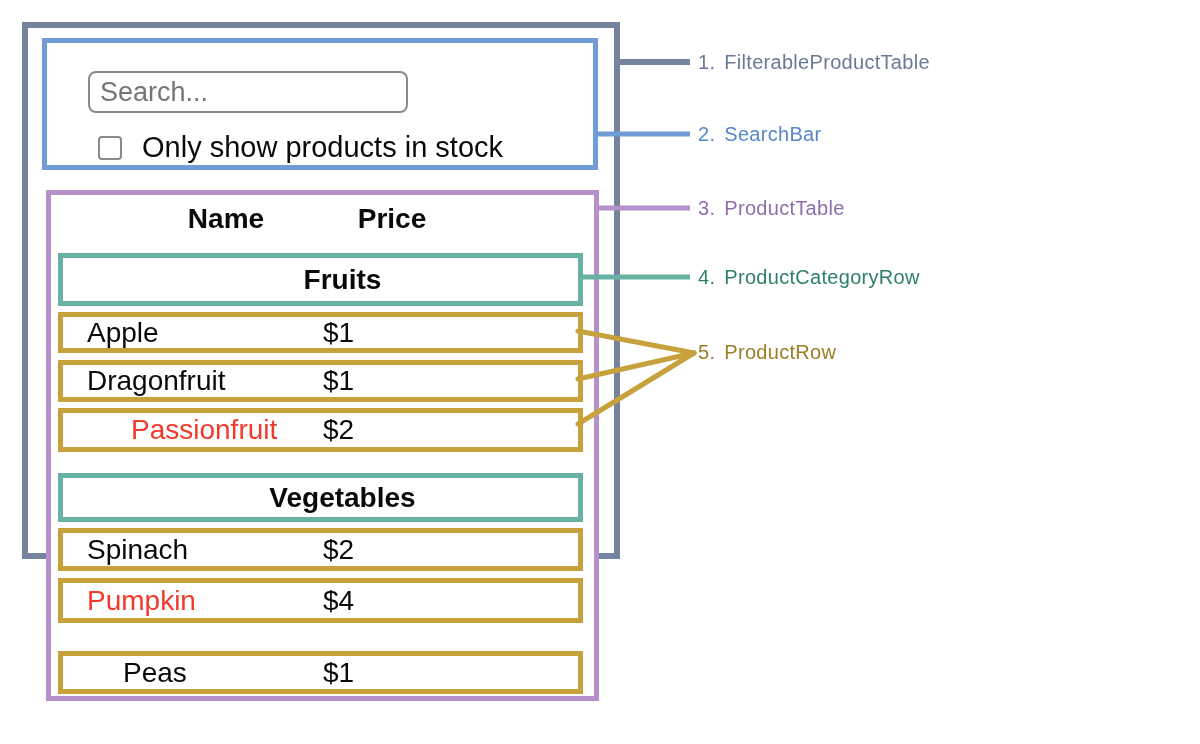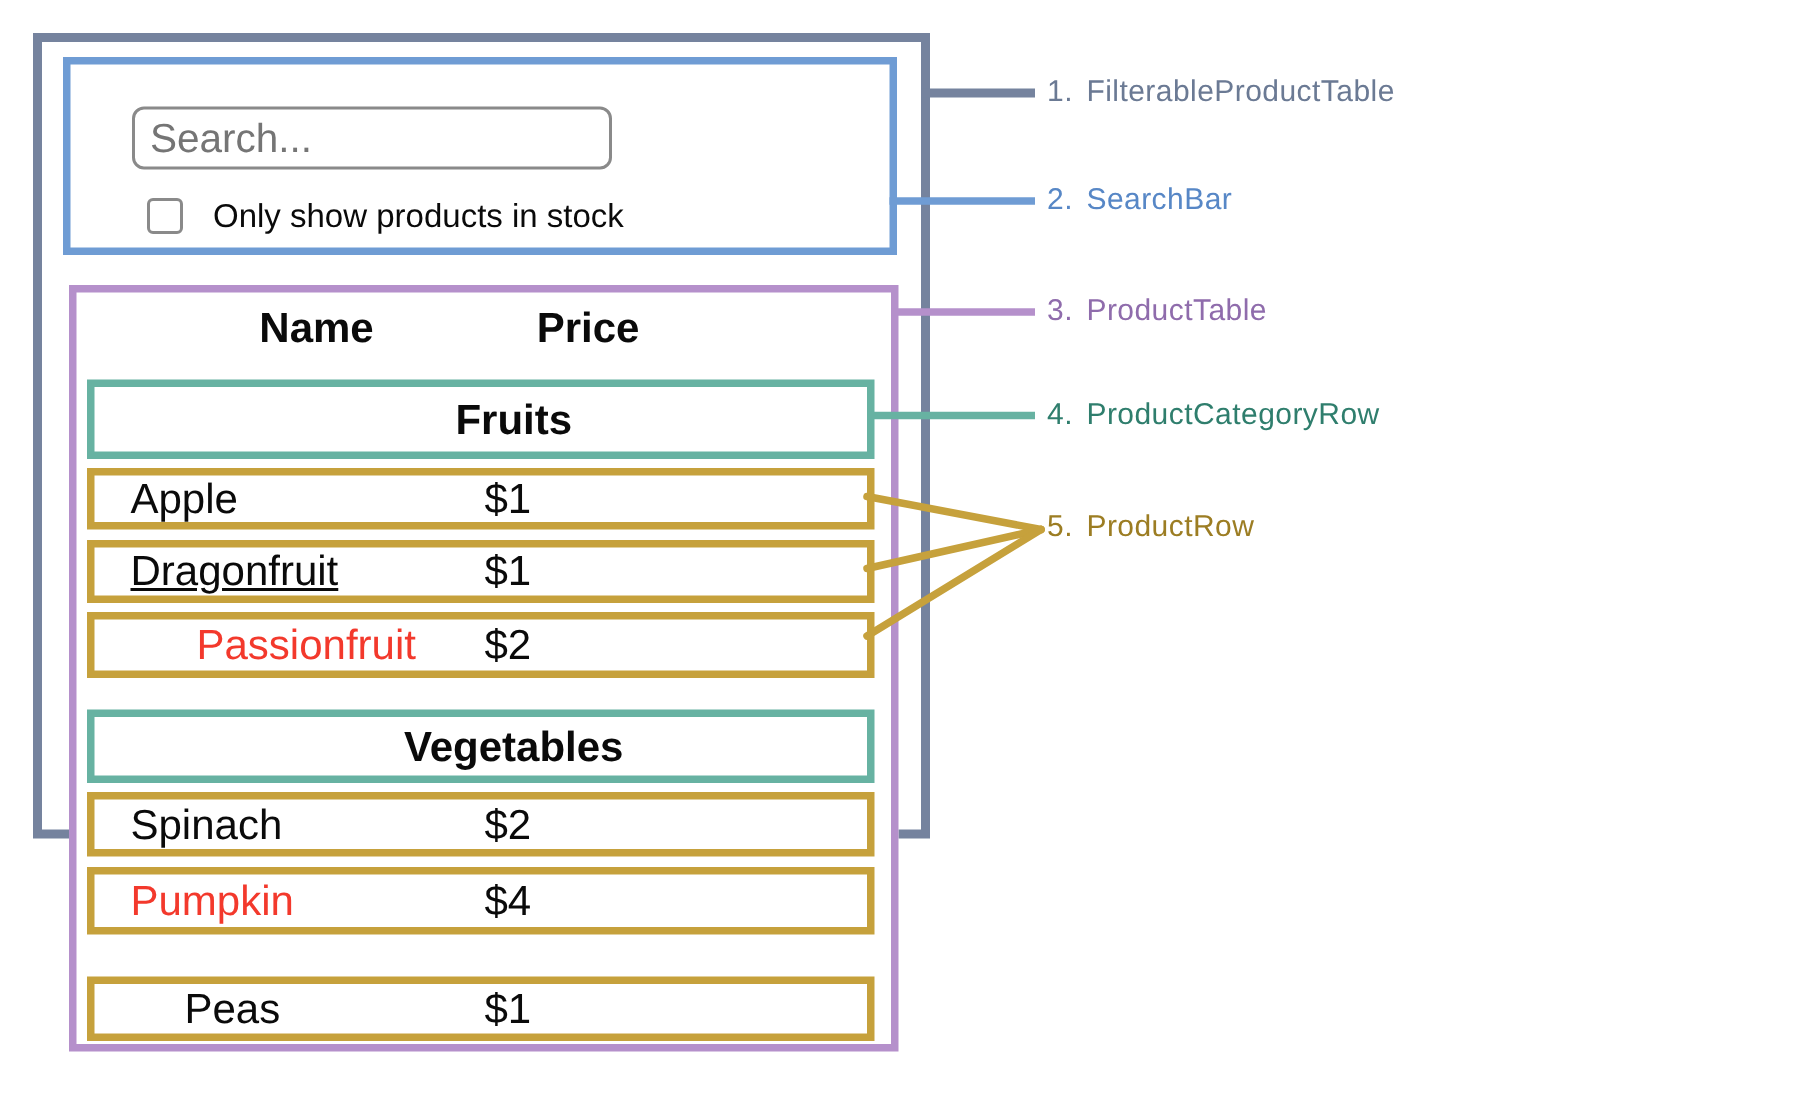--- a/index.html
+++ b/index.html
@@ -16,28 +16,28 @@
     position:absolute;left:41px;top:28px;width:320px;height:42px;box-sizing:border-box;
     border:2px solid #8A8A8A;border-radius:8px;padding:0 10px;font-size:27px;
     font-family:"Liberation Sans","DejaVu Sans",sans-serif;color:#0a0a0a;outline:none;background:#fff;
   }
   .search-input::placeholder{color:#757575;opacity:1;}
   .checkbox-row{position:absolute;left:51px;top:88px;display:flex;align-items:center;}
   .stock-checkbox{
     appearance:none;-webkit-appearance:none;width:24px;height:24px;margin:0;
     border:2px solid #8A8A8A;border-radius:4px;background:#fff;box-sizing:border-box;
   }
-  .checkbox-label{margin-left:20px;font-size:22px;white-space:nowrap;}
+  .checkbox-label{margin-left:20px;font-size:29px;white-space:nowrap;}
   
   .table-box{left:18px;top:162px;width:553px;height:511px;border:5px solid #B590CB;}
   .col-header{
     position:absolute;transform:translate(-50%,-50%);top:24px;
     font-weight:bold;font-size:28px;white-space:nowrap;
   }
-  .name-header{left:160px;}
+  .name-header{left:175px;}
   .price-header{left:341px;}
   .trow{
     position:absolute;left:7px;width:525px;box-sizing:border-box;background:#fff;
     display:flex;align-items:center;font-size:28px;white-space:nowrap;
   }
   .category-row{border:5px solid #67B2A2;justify-content:center;font-weight:bold;padding-left:44px;}
   .product-row{border:5px solid #C6A13C;position:absolute;}
   .p-name{padding-left:24px;}
   .p-price{position:absolute;left:260px;}
   
@@ -71,21 +71,21 @@
 
       <div class="trow category-row" style="top: 58px; height: 53px; border-color: rgb(103, 178, 162);">
         <span>Fruits</span>
       </div>
 
       <div class="trow product-row" style="top: 117px; height: 41px; border-color: rgb(198, 161, 60);">
         <span class="p-name" style="color: rgb(10, 10, 10);">Apple</span>
         <span class="p-price">$1</span>
       </div>
 
-      <div class="trow product-row" style="top: 165px; height: 42px; border-color: rgb(198, 161, 60); text-decoration: underline;">
+      <div class="trow product-row" style="top: 165px; height: 42px; border-color: rgb(198, 161, 60);">
         <span class="p-name" style="color: rgb(10, 10, 10);">Dragonfruit</span>
         <span class="p-price">$1</span>
       </div>
 
       <div class="trow product-row" style="top: 213px; height: 44px; border-color: rgb(198, 161, 60); padding-left: 44px;">
         <span class="p-name" style="color: rgb(243, 57, 44);">Passionfruit</span>
         <span class="p-price">$2</span>
       </div>
 
       <div class="trow category-row" style="top: 278px; height: 49px; border-color: rgb(103, 178, 162);">

